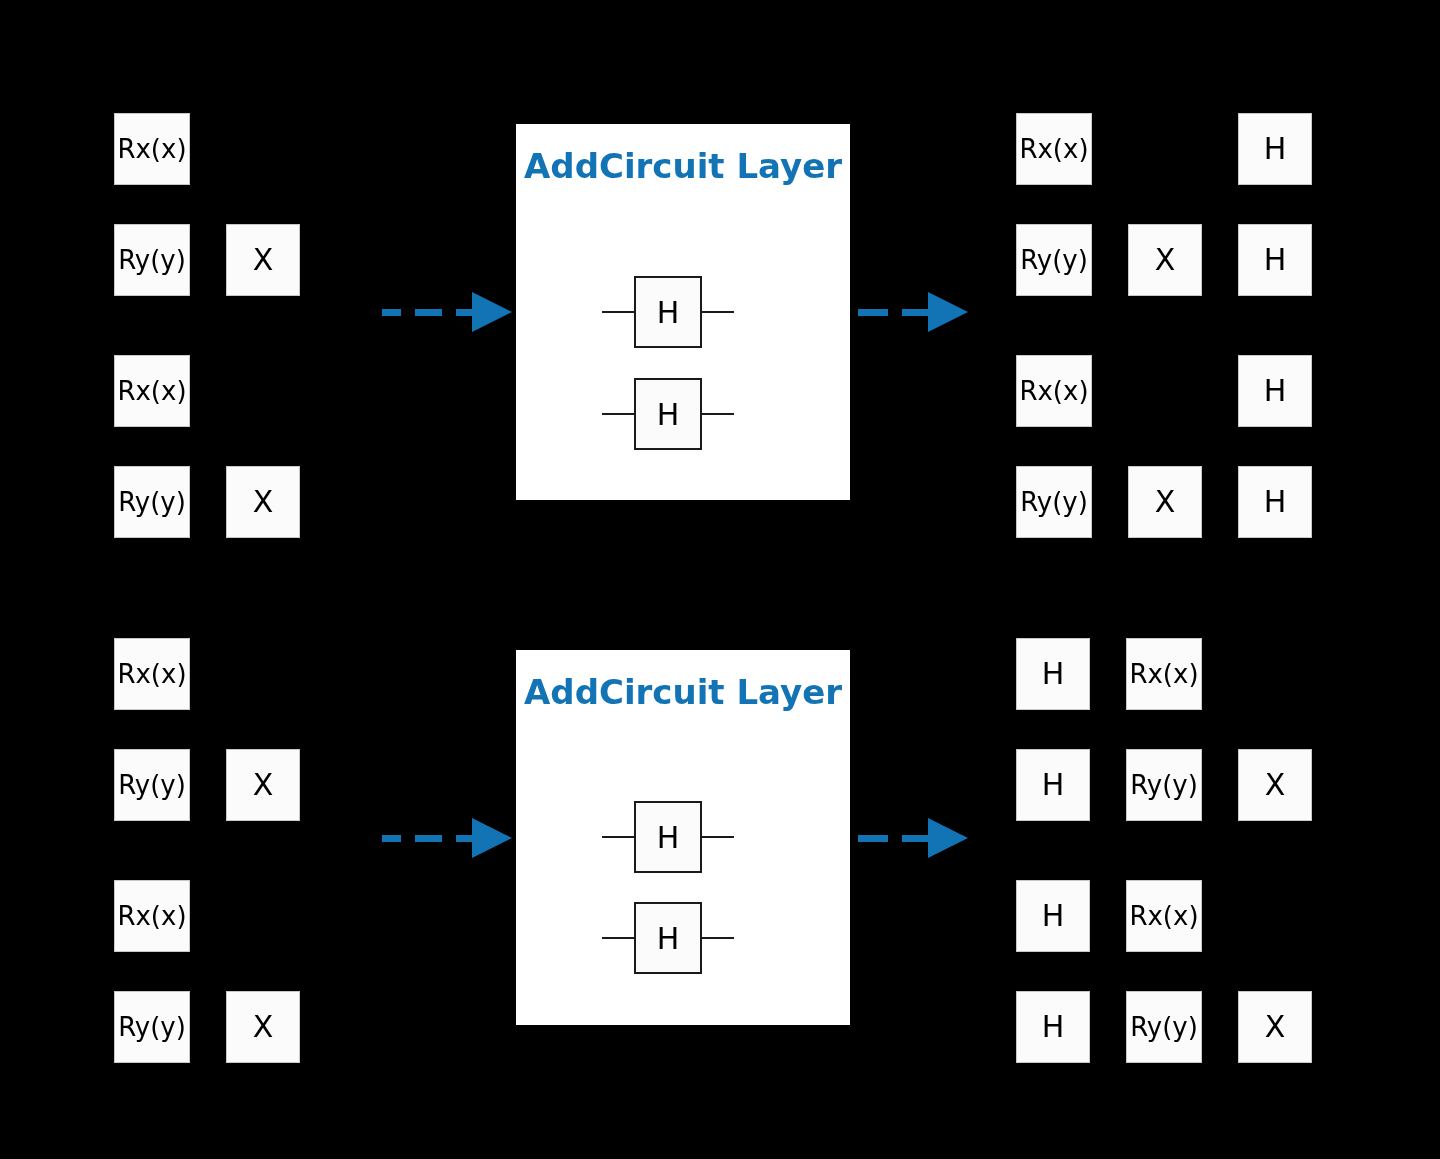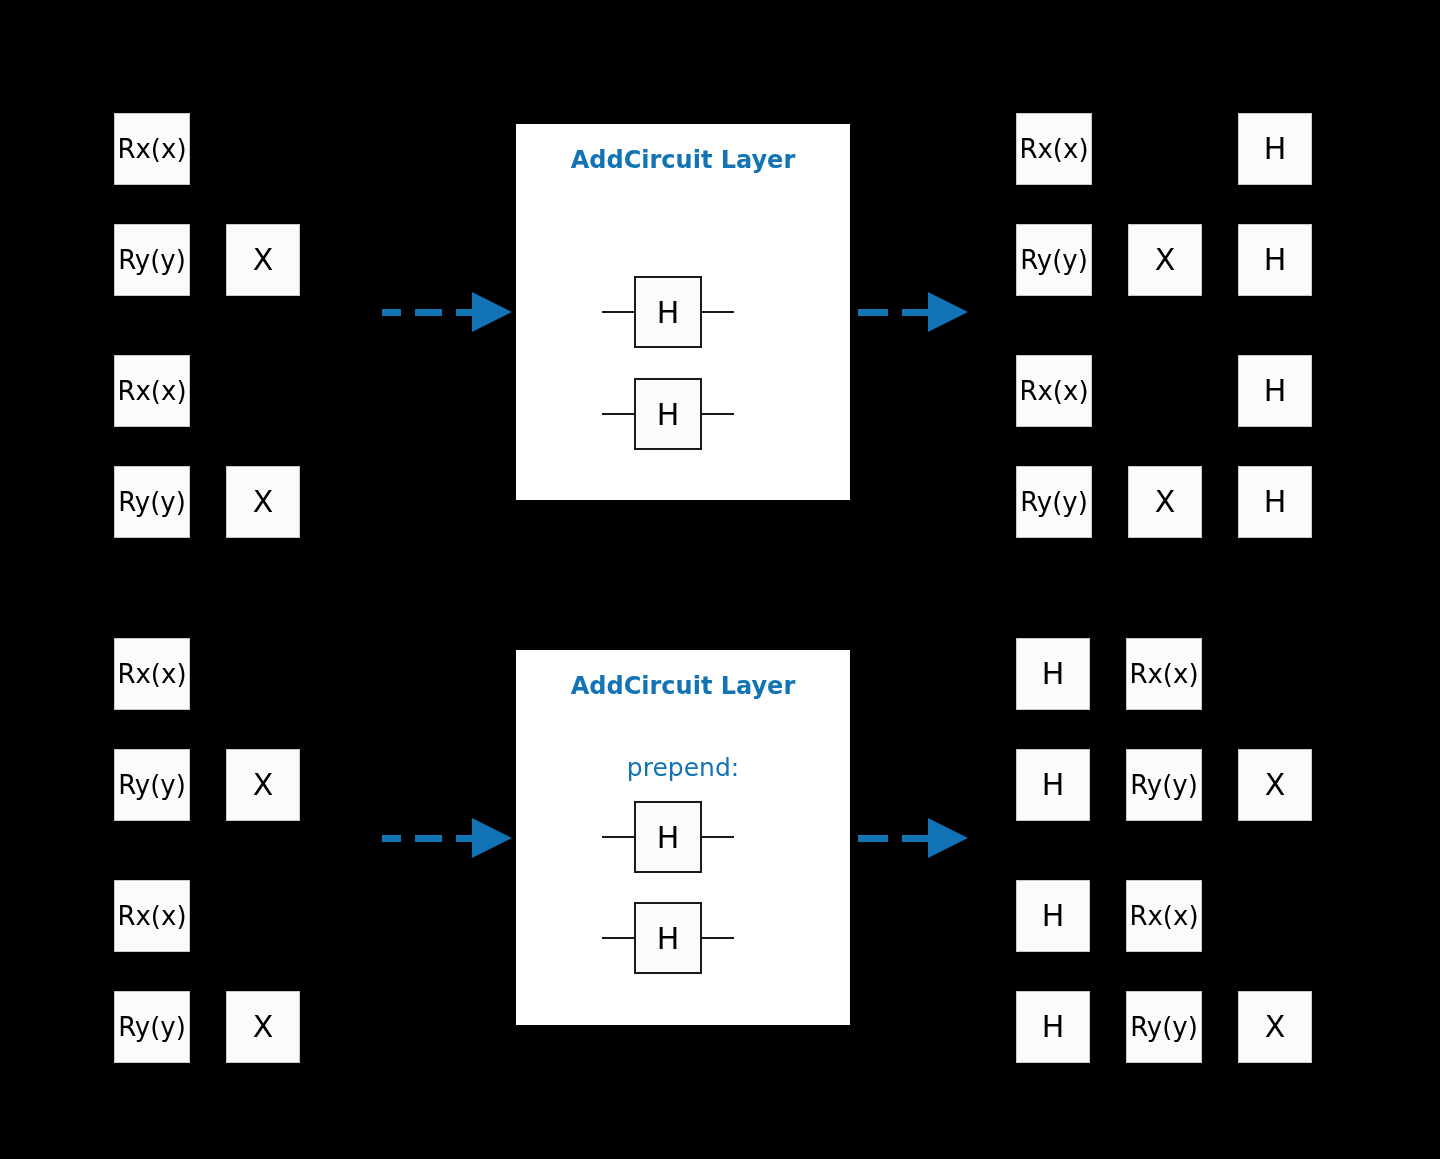--- a/index.html
+++ b/index.html
@@ -45,21 +45,21 @@
     position: absolute;
     background: #ffffff;
     box-sizing: border-box;
   }
   .panel-title {
     position: absolute;
     left: 0;
     right: 0;
     text-align: center;
     font-weight: bold;
-    font-size: 24px;
+    font-size: 34px;
     color: #1273b5;
     font-family: "DejaVu Sans", sans-serif;
     white-space: nowrap;
   }
   .panel-sub {
     position: absolute;
     left: 0;
     right: 0;
     text-align: center;
     font-size: 25px;
@@ -189,21 +189,20 @@
 
   <div class="arrow" style="left:382px; top:818px; width:130px;">
     <div class="dash" style="width:26px;"></div>
     <div class="dash" style="width:36px;"></div>
     <div class="dash" style="width:22px; margin-right:0;"></div>
     <div class="arrowhead"></div>
   </div>
 
   <div class="panel" style="left:516px; top:650px; width:334px; height:375px;">
     <div class="panel-title" style="top:22px;">AddCircuit Layer</div>
-    <div class="panel-sub" style="top:103px;">prepend:</div>
 
     <div class="minigate" style="left:86px; top:151px;">
       <div class="wire"></div>
       <div class="hbox">H</div>
       <div class="wire"></div>
     </div>
 
     <div class="minigate" style="left:86px; top:252px;">
       <div class="wire"></div>
       <div class="hbox">H</div>

